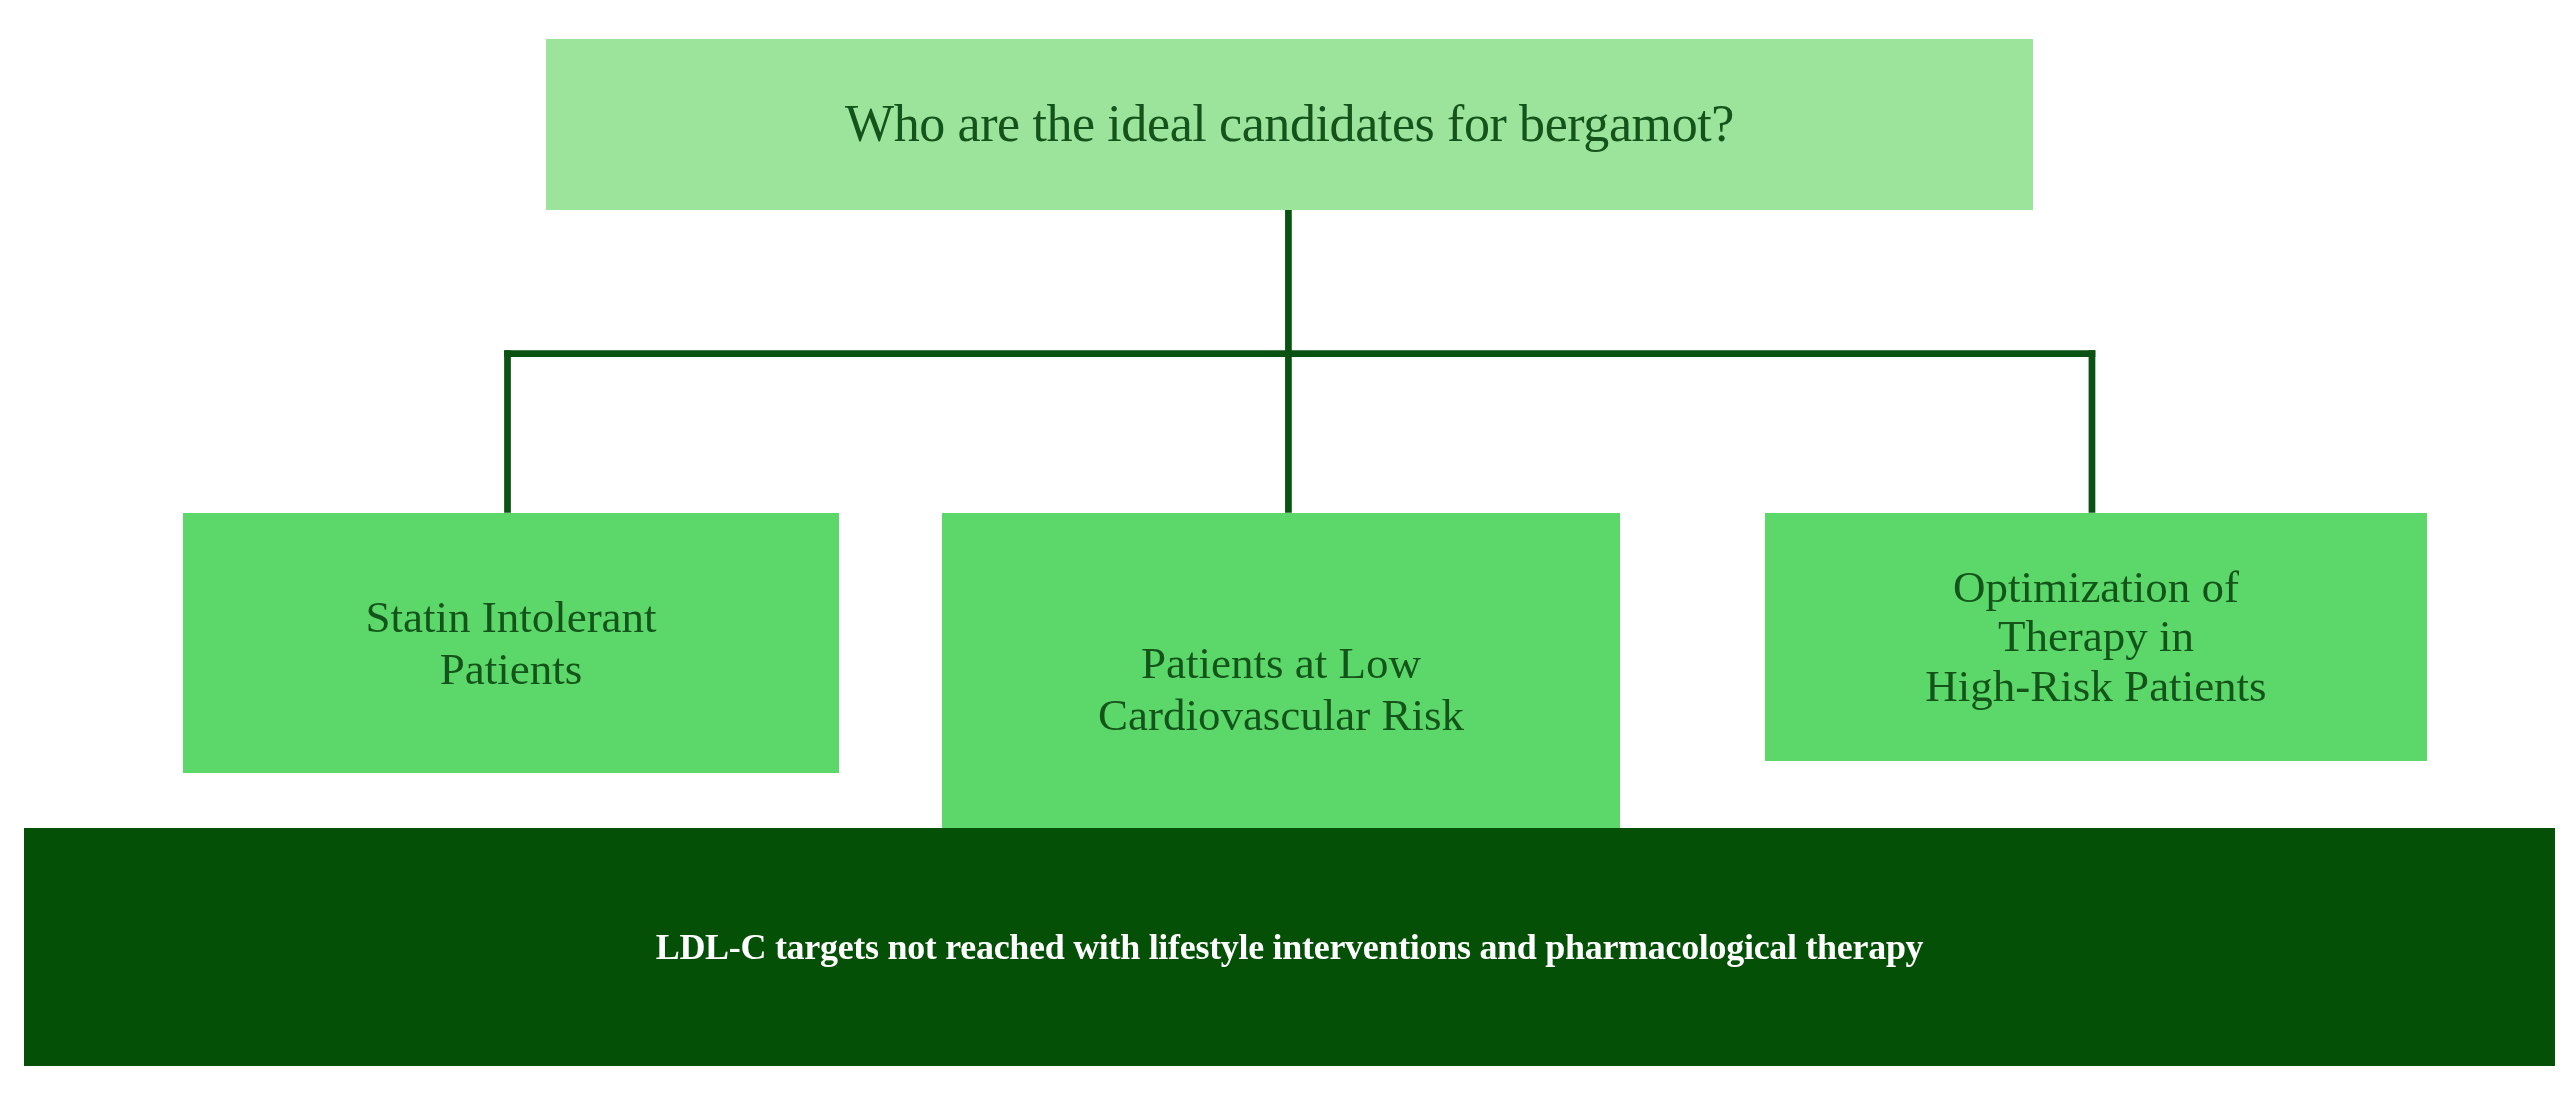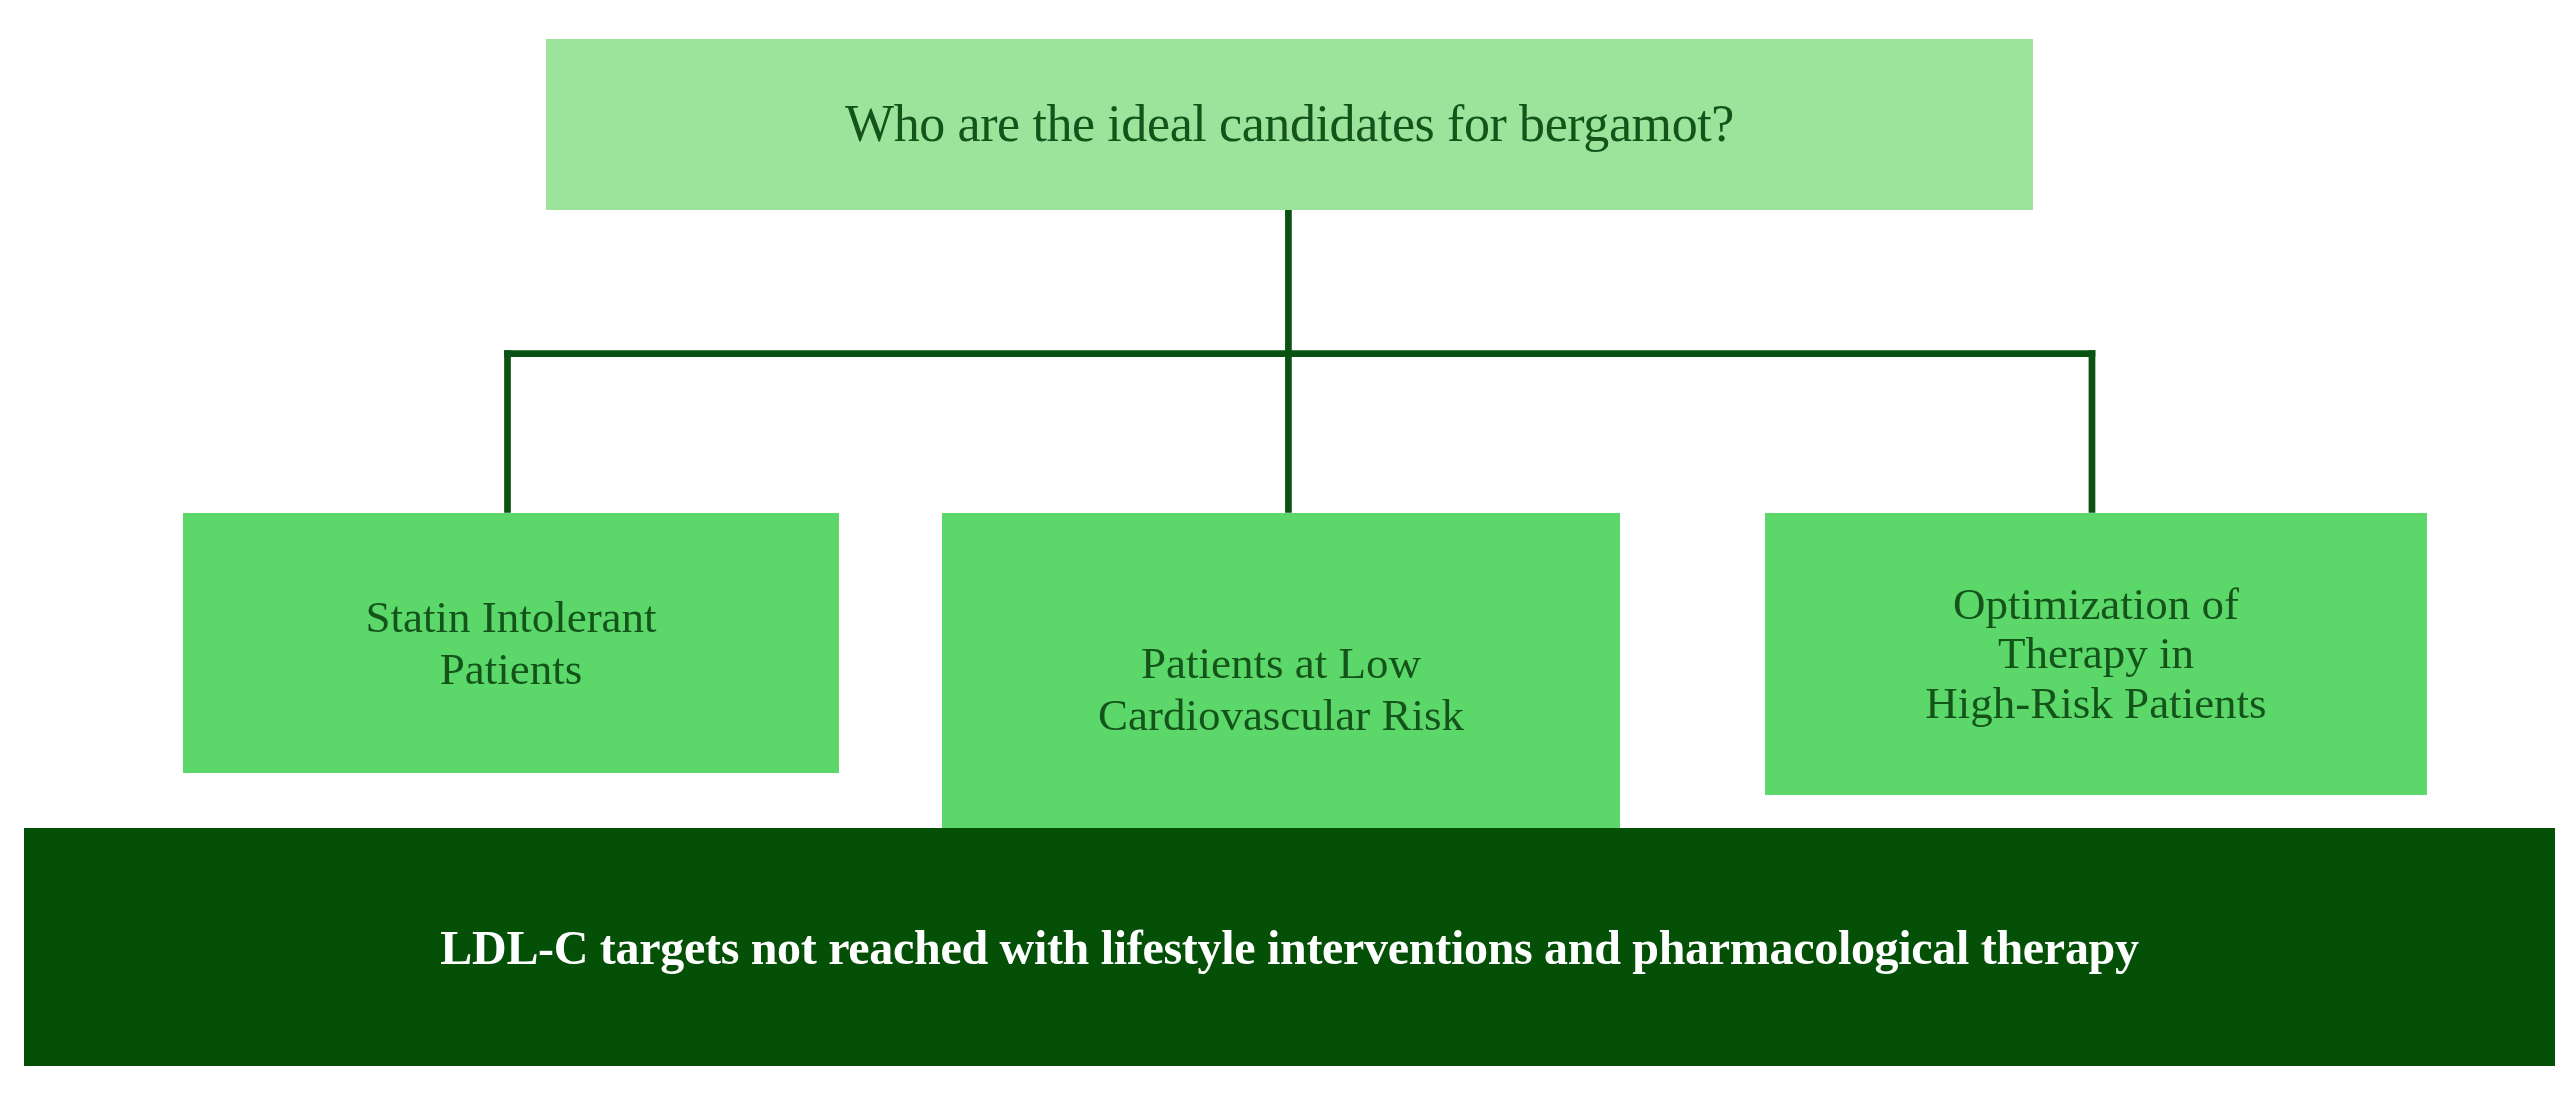--- a/index.html
+++ b/index.html
@@ -81,42 +81,42 @@
   #child-node-2 {
     left: 942px;
     top: 513px;
     width: 678px;
     height: 352px;
   }
   #child-node-3 {
     left: 1765px;
     top: 513px;
     width: 662px;
-    height: 282px;
+    height: 248px;
     justify-content: center;
   }
   #child-node-3 .node-text {
     line-height: 1.1;
   }
 
   
   #footer-banner {
     position: absolute;
     left: 24px;
     top: 828px;
     width: 2531px;
     height: 238px;
     background: #045006;
     color: #ffffff;
     display: flex;
     align-items: center;
     justify-content: center;
     text-align: center;
     font-weight: bold;
-    font-size: 48px;
+    font-size: 36px;
     letter-spacing: -0.3px;
     box-sizing: border-box;
     padding: 0 34px;
   }
 </style>
 </head>
 <body>
 
 <div id="canvas">
 

